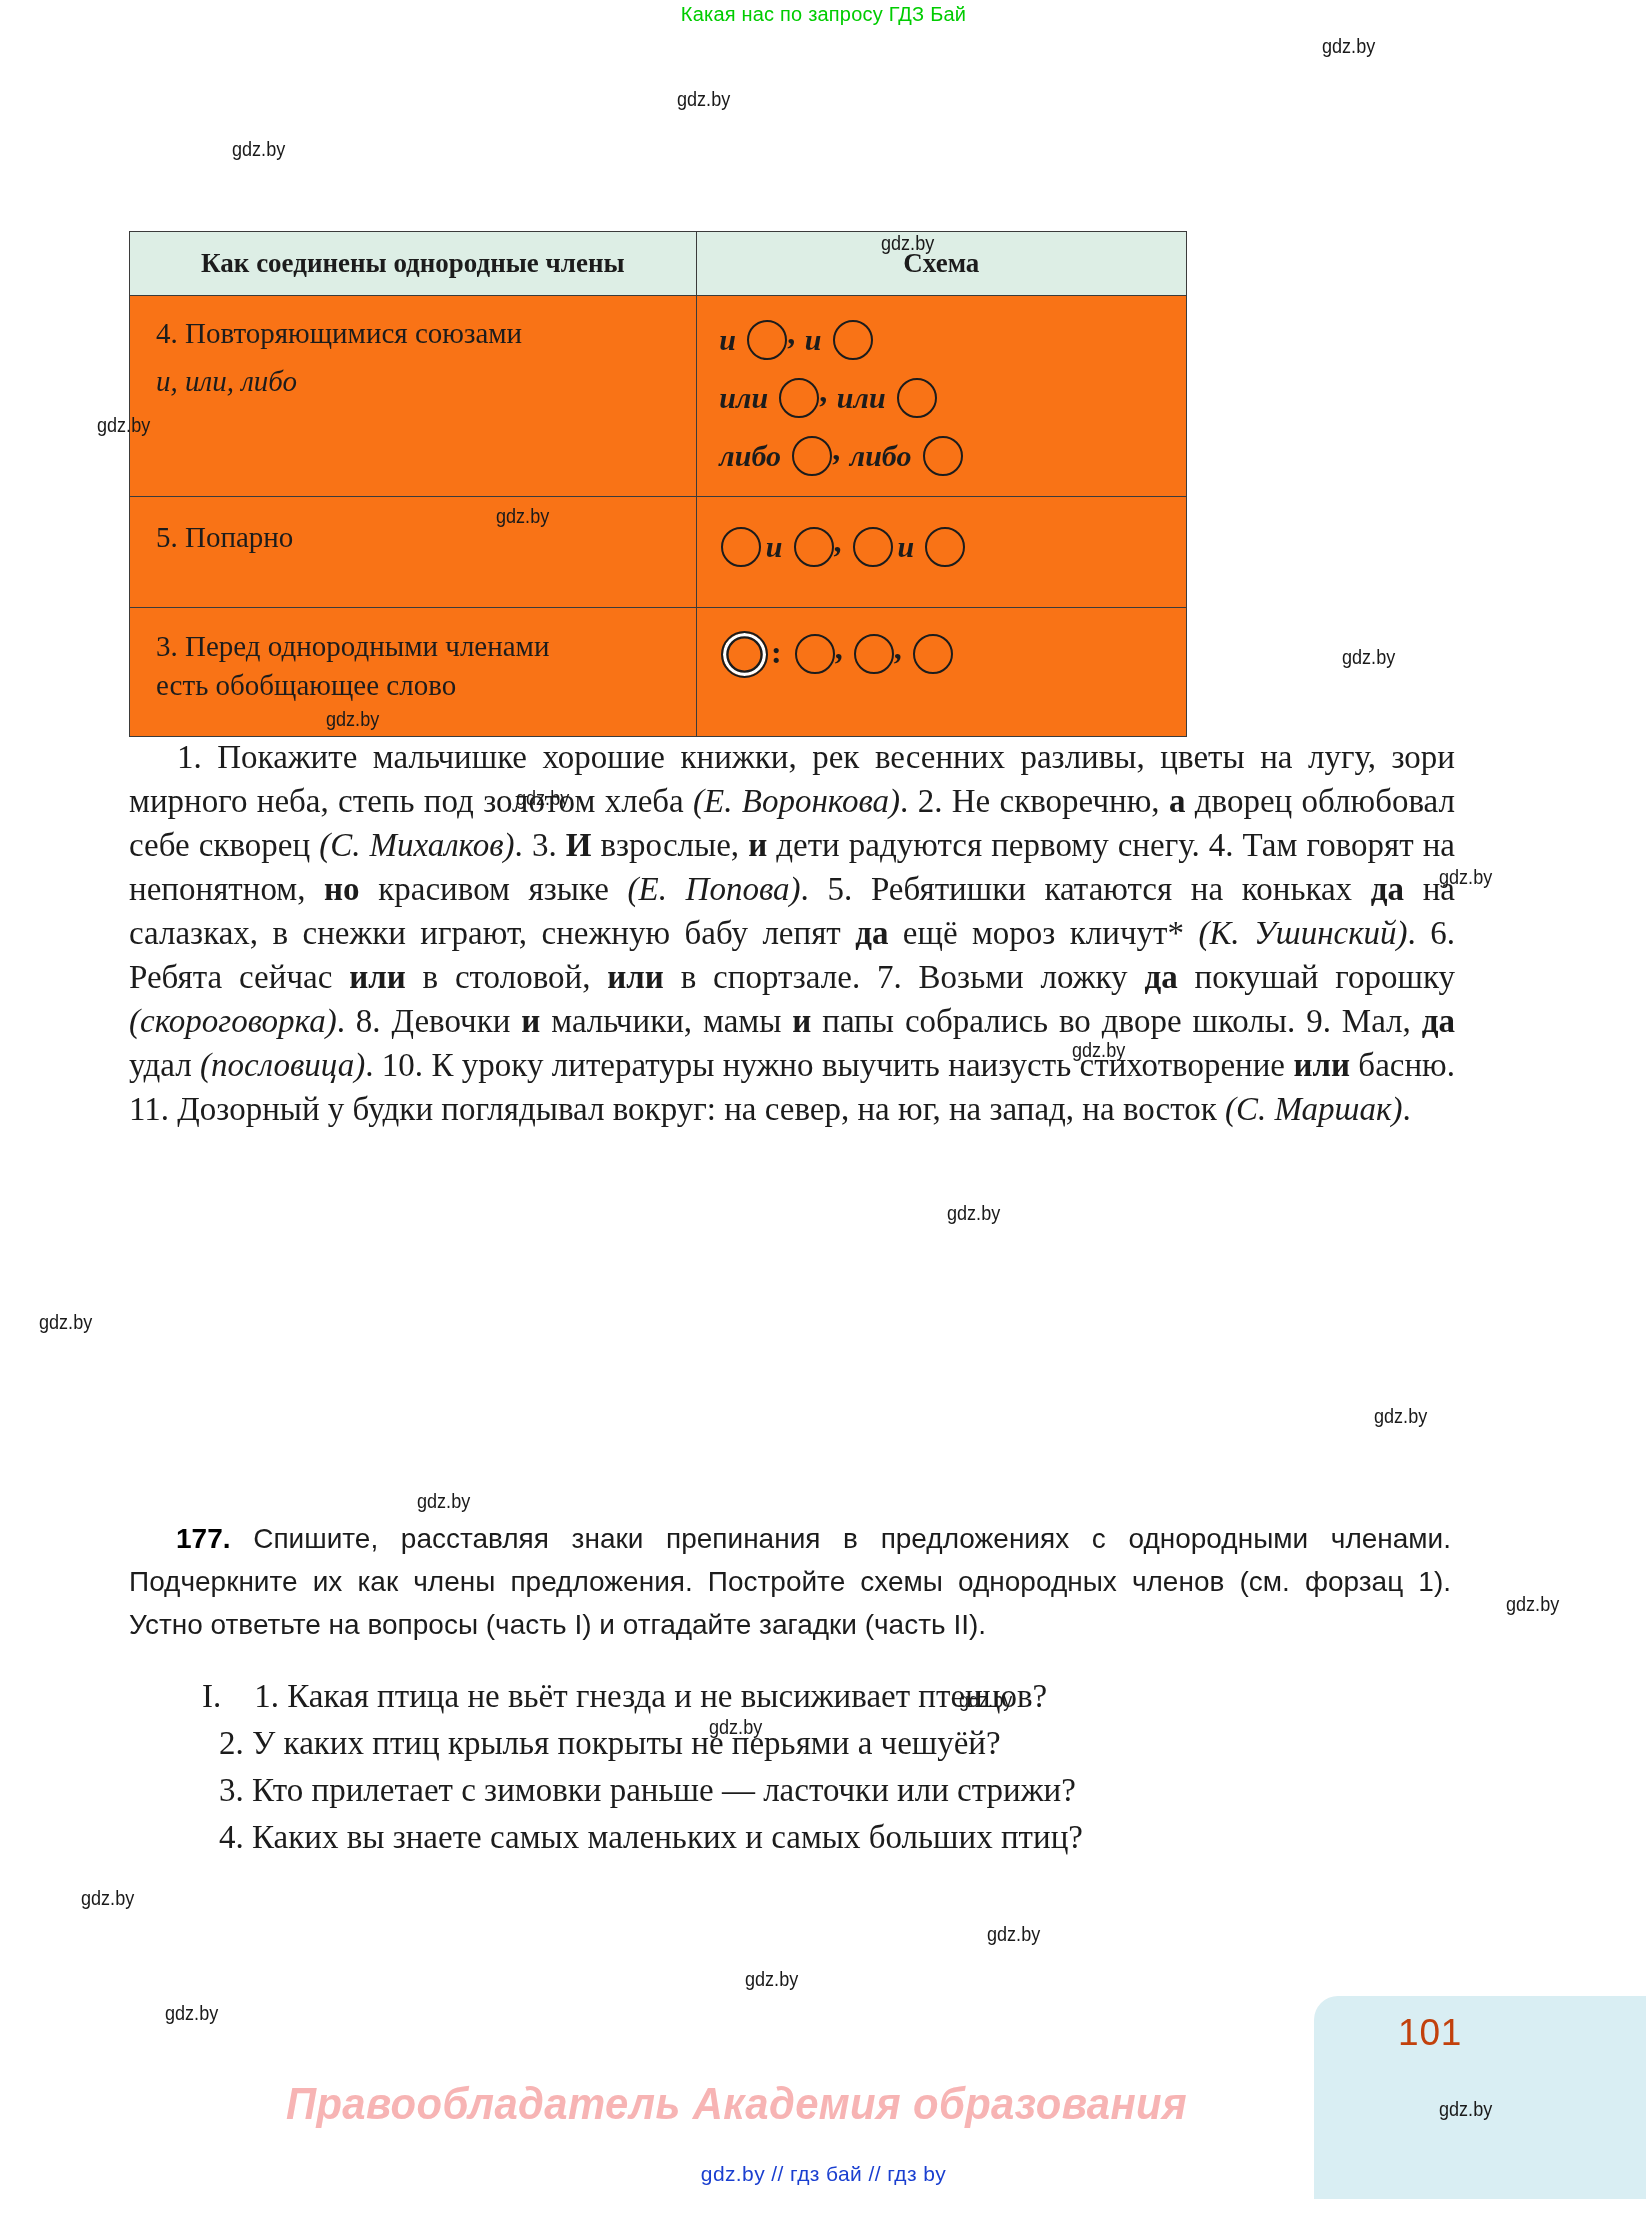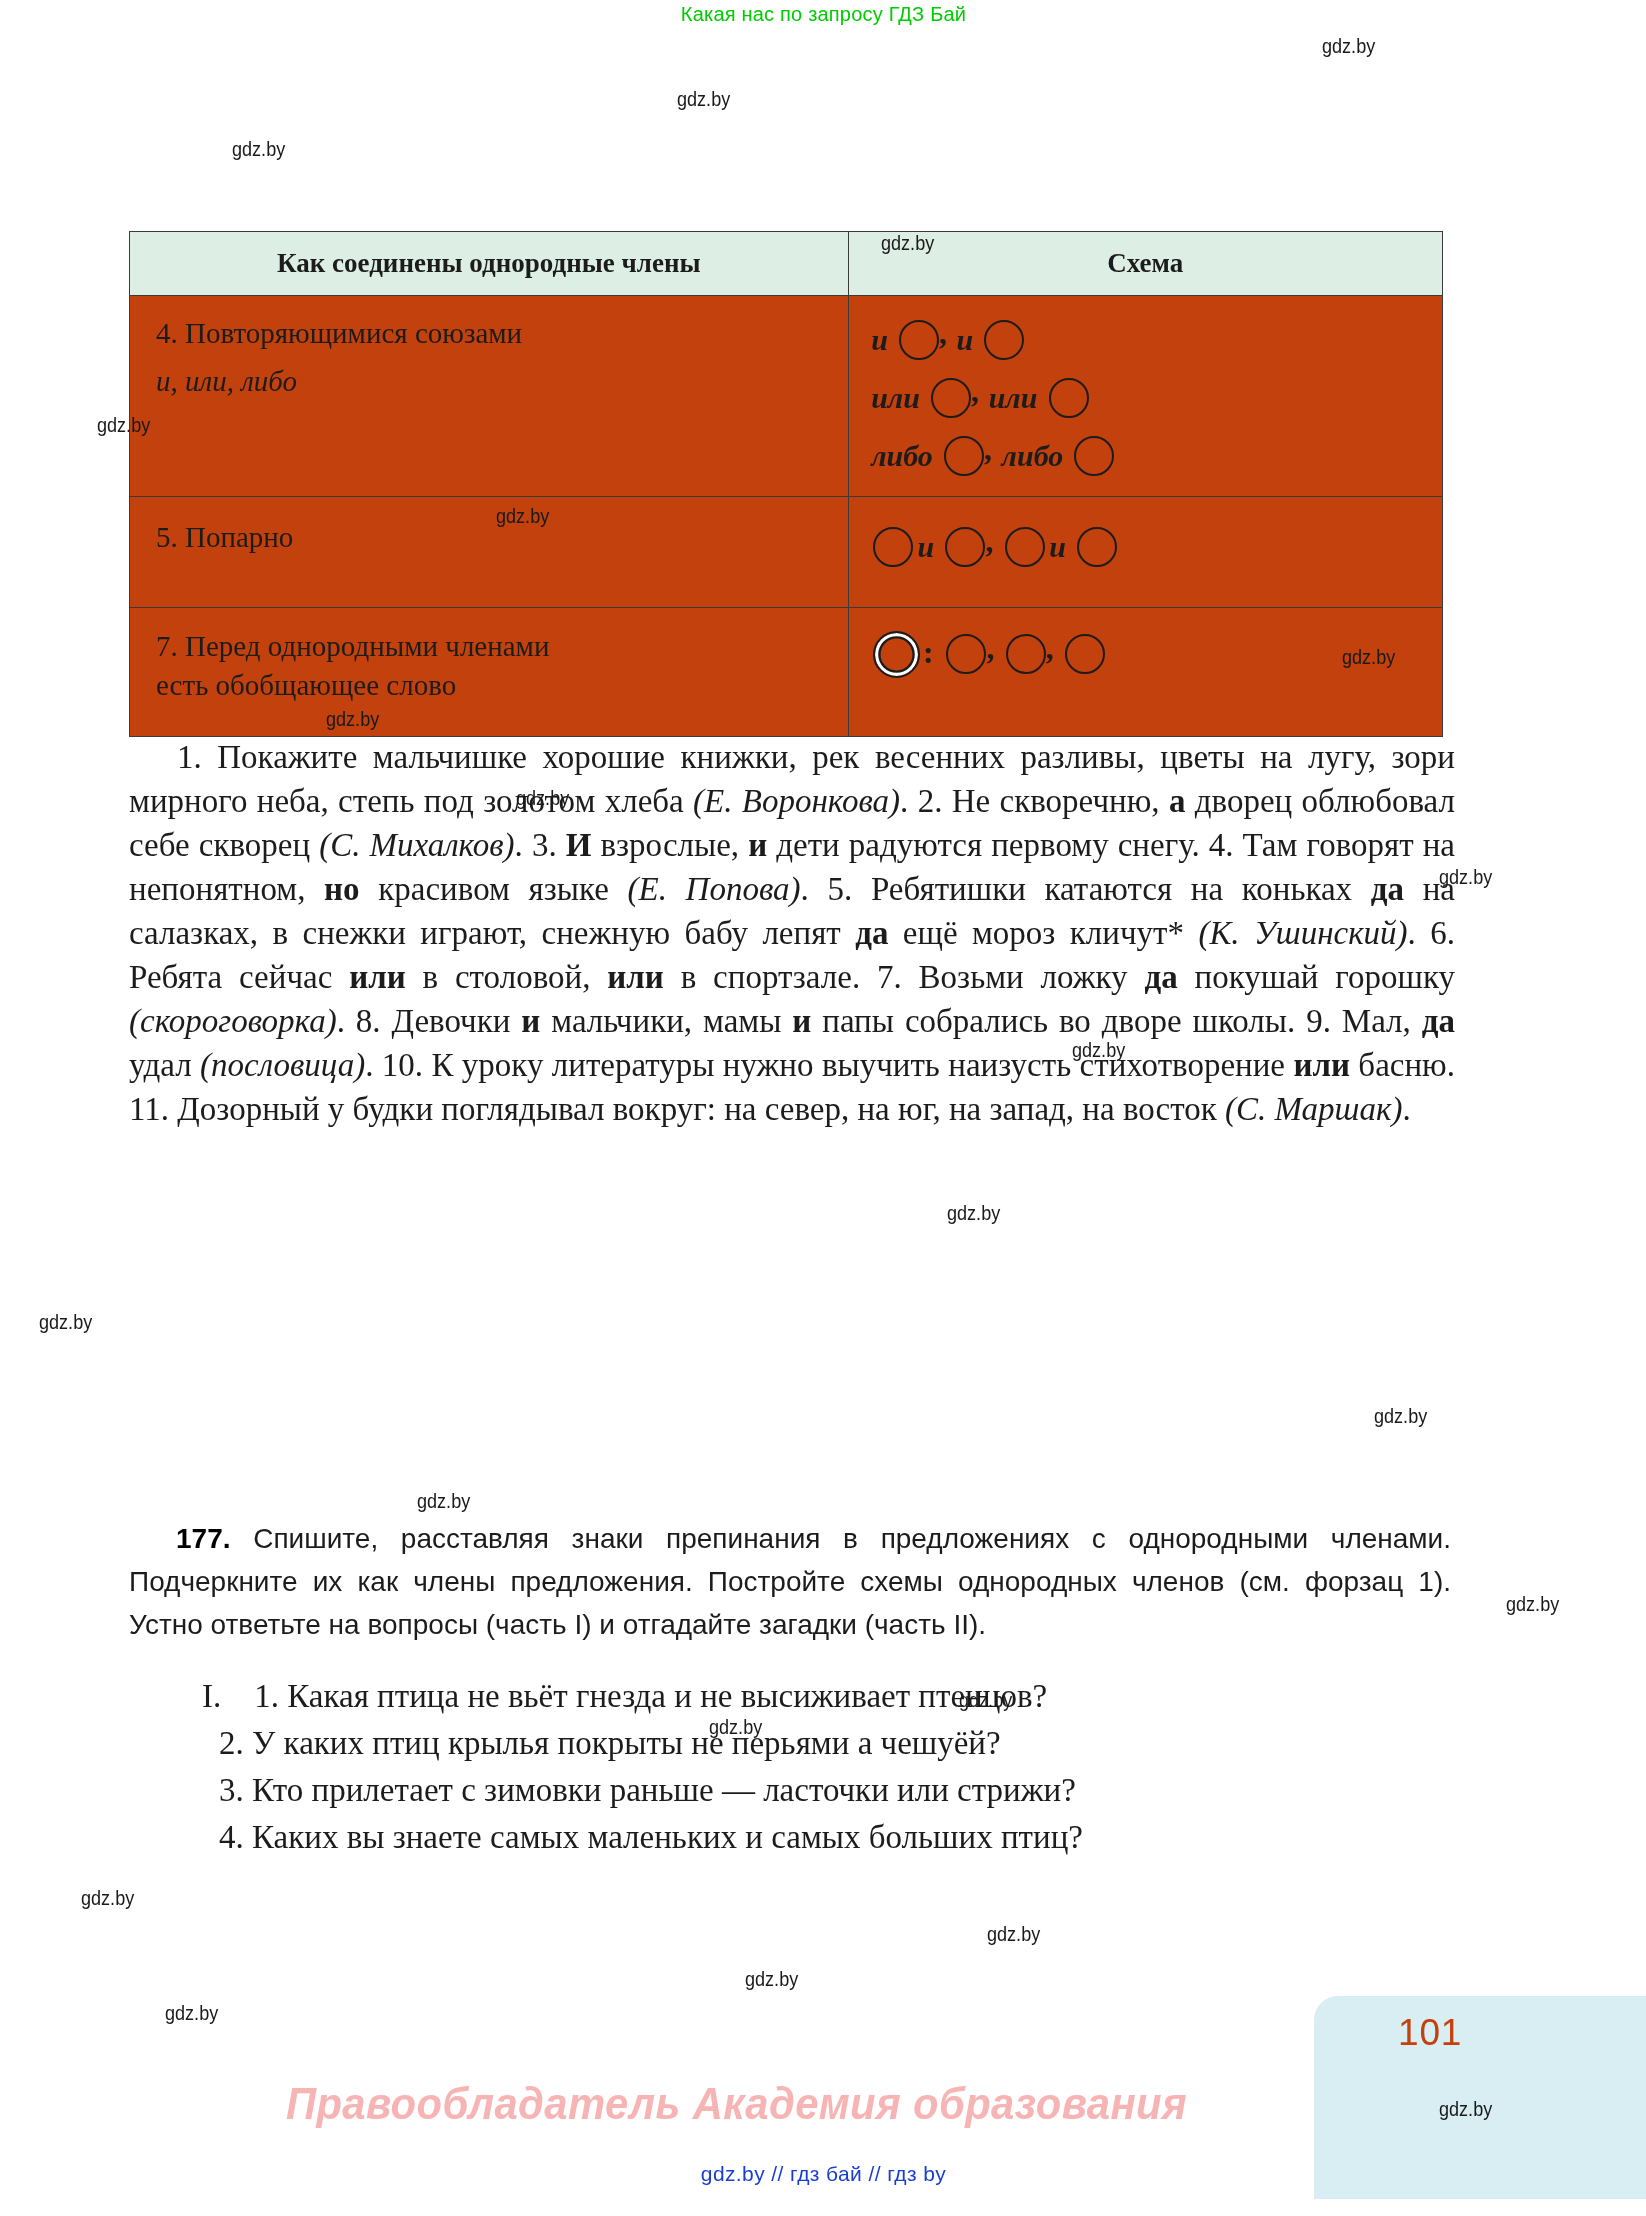--- a/index.html
+++ b/index.html
@@ -50,23 +50,23 @@
   }
   .pagenum{
     position:absolute;left:1370px;top:2012px;
     font-family:Liberation Sans, sans-serif;font-size:37px;color:#c2410c;
     letter-spacing:0.8px;
     margin-left:28px;
   }
 
   
   .tbl{
-    position:absolute;left:129px;top:231px;width:1314px;
+    position:absolute;left:129px;top:231px;width:1058px;
     border:1.6px solid #3b3b3b;border-collapse:collapse;
-    background:#c2410c;
+    background:#f97316;
   }
   .tbl td,.tbl th{border:1.6px solid #3b3b3b;vertical-align:top;padding:0;}
   .thead td{background:#ddeee5;height:63px;text-align:center;vertical-align:middle;}
   .thead .hlabel{
     font-family:"Liberation Serif",serif;font-weight:bold;font-size:27px;color:#1c1c1c;
   }
   .c-left{width:717px;}
   .c-right{width:593px;}
   .cell-pad{padding:17.7px 0 16px 26px;}
   .rowtitle{
@@ -200,21 +200,21 @@
             <span class="conj">и</span>
             <span class="circ"></span>
           </div>
         </div>
       </td>
     </tr>
 
     <tr>
       <td class="c-left">
         <div class="cell-pad" style="padding-top:19.3px;padding-bottom:32px">
-          <div class="rowtitle">7. Перед однородными членами
+          <div class="rowtitle">3. Перед однородными членами
 есть обобщающее слово</div>
         </div>
       </td>
       <td class="c-right">
         <div class="schema" style="padding-top:17.7px;padding-bottom:42px">
           <div class="srow">
             <span class="circ dbl"></span>
             <span class="colon">:</span>
             <span class="circ"></span>
             <span class="comma">,</span>

